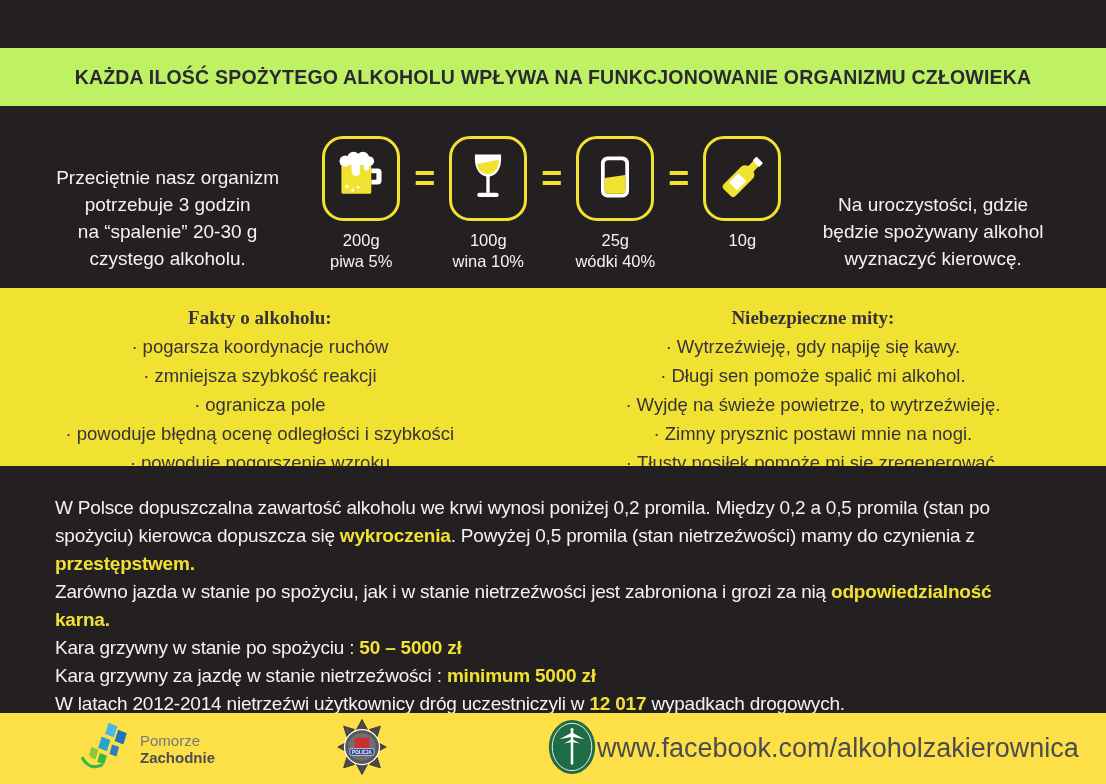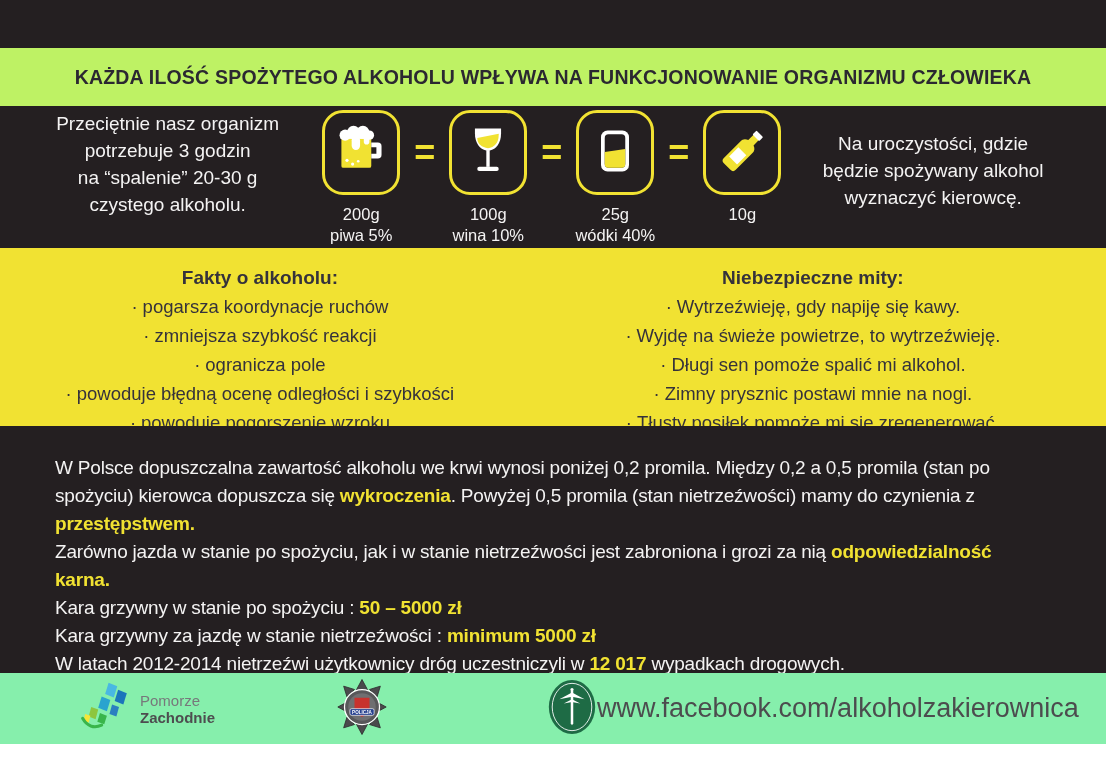--- a/index.html
+++ b/index.html
@@ -4,24 +4,24 @@
 <style>
   * { margin: 0; padding: 0; box-sizing: border-box; }
   html, body { width: 1106px; height: 784px; overflow: hidden; }
   body { font-family: "Liberation Sans", "DejaVu Sans", sans-serif; background: #fff; }
 
   .poster { width: 1106px; height: 784px; display: flex; flex-direction: column; }
 
   
   .band-top      { height: 48px;  background: #241f21; }
   .band-title    { height: 58px;  background: #bef264; display: flex; align-items: center; justify-content: center; }
-  .band-equiv    { height: 142px; background: #241f21; display: flex; align-items: flex-start; padding: 4px 34px; }
+  .band-equiv    { height: 182px; background: #241f21; display: flex; align-items: flex-end; padding: 16px 34px; }
   .band-lists    { height: 178px; background: #f1e232; display: flex; padding-top: 15px; }
   .band-legal    { height: 247px; background: #241f21; padding: 28px 55px 0 55px; }
-  .band-footer   { height: 71px;  background: #86efac; display: flex; align-items: center; padding-left: 80px; }
+  .band-footer   { height: 71px;  background: #fde047; display: flex; align-items: center; padding-left: 80px; }
 
   
   .main-title { font-size: 19.5px; font-weight: bold; color: #2b2831; letter-spacing: 0.2px; }
 
   
   .side-text { color: #f4f3f3; font-size: 19px; line-height: 27px; text-align: center; }
   .side-text-left  { width: 306px; }
   .side-text-right { width: 318px; margin-left: auto; margin-top: 20px; }
 
   .equiv-row { display: flex; align-items: flex-start; margin-left: 8px; }
@@ -29,21 +29,21 @@
   .icon-frame { width: 78px; height: 85px; border: 3px solid #f1e232; border-radius: 21px;
                 display: flex; align-items: center; justify-content: center; }
   .equiv-label { margin-top: 9px; color: #f4f3f3; font-size: 16.5px; line-height: 21px; text-align: center; }
   .equals { height: 85px; display: flex; align-items: center; color: #f1e232;
             font-size: 36px; font-weight: bold; margin: 0 1px; }
 
   
   .col { text-align: center; color: #35323b; font-size: 18.5px; line-height: 29px; }
   .col-facts { width: 47%; }
   .col-myths { width: 53%; }
-  .col-heading { font-weight: bold; font-size: 19px; }
+  .col-heading { font-weight: bold; font-size: 19px; font-family: Liberation Serif, serif; }
   .li .bullet { margin-right: 5px; }
 
   
   .legal { color: #f4f3f3; font-size: 19px; line-height: 28px; letter-spacing: -0.2px; max-width: 1005px; }
   .legal .hl { color: #f1e232; font-weight: bold; }
 
   
   .pomorze { display: flex; align-items: center; }
   .pomorze-text { margin-left: 8px; font-size: 15px; line-height: 17px; }
   .pomorze-line1 { color: #77787b; }
@@ -170,22 +170,22 @@
       <div class="col-heading">Fakty o alkoholu:</div>
       <div class="li"><span class="bullet">·</span><span>pogarsza koordynacje ruchów</span></div>
       <div class="li"><span class="bullet">·</span><span>zmniejsza szybkość reakcji</span></div>
       <div class="li"><span class="bullet">·</span><span>ogranicza pole</span></div>
       <div class="li"><span class="bullet">·</span><span>powoduje błędną ocenę odległości i szybkości</span></div>
       <div class="li"><span class="bullet">·</span><span>powoduje pogorszenie wzroku</span></div>
     </div>
     <div class="col col-myths">
       <div class="col-heading">Niebezpieczne mity:</div>
       <div class="li"><span class="bullet">·</span><span>Wytrzeźwieję, gdy napiję się kawy.</span></div>
+      <div class="li"><span class="bullet">·</span><span>Długi sen pomoże spalić mi alkohol.</span></div>
       <div class="li"><span class="bullet">·</span><span>Wyjdę na świeże powietrze, to wytrzeźwieję.</span></div>
-      <div class="li"><span class="bullet">·</span><span>Długi sen pomoże spalić mi alkohol.</span></div>
       <div class="li"><span class="bullet">·</span><span>Zimny prysznic postawi mnie na nogi.</span></div>
       <div class="li"><span class="bullet">·</span><span>Tłusty posiłek pomoże mi się zregenerować.</span></div>
     </div>
   </div>
 
   <div class="band-legal">
     <div class="legal">
       <div><span>W Polsce dopuszczalna zawartość alkoholu we krwi wynosi poniżej 0,2 promila. Między 0,2 a 0,5 promila (stan po spożyciu) kierowca dopuszcza się </span><span class="hl">wykroczenia</span><span>. Powyżej 0,5 promila (stan nietrzeźwości) mamy do czynienia z </span><span class="hl">przestępstwem.</span></div>
       <div><span>Zarówno jazda w stanie po spożyciu, jak i w stanie nietrzeźwości jest zabroniona i grozi za nią </span><span class="hl">odpowiedzialność karna.</span></div>
       <div><span>Kara grzywny w stanie po spożyciu : </span><span class="hl">50 – 5000 zł</span></div>

